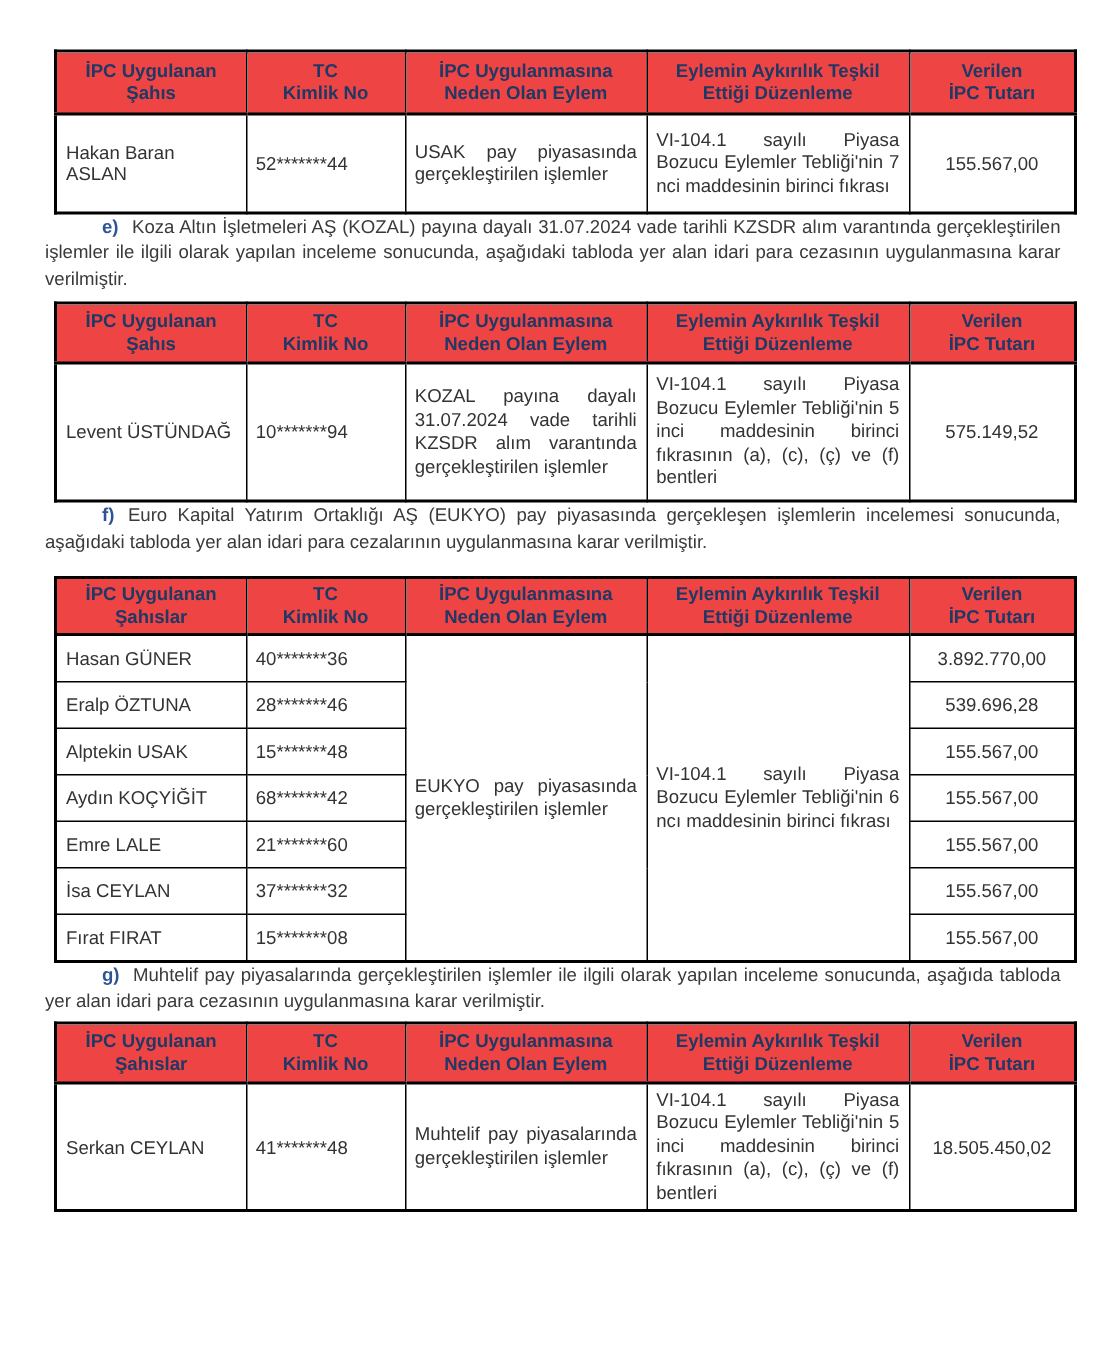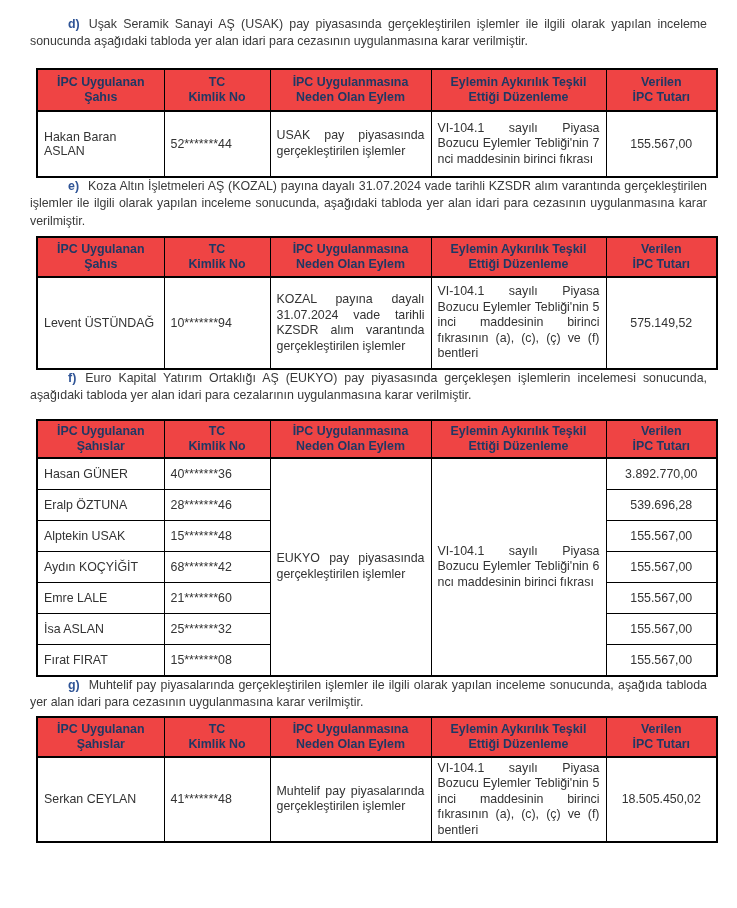--- a/index.html
+++ b/index.html
@@ -73,21 +73,20 @@
   .tbl-g{margin-top:4px;}
   .tbl-g th{height:32px;}
   .tbl-g td{height:64px;}
 </style>
 </head>
 <body>
 
 <div class="page">
 
   <section>
-    <p class="para"><span class="marker">d)</span><span>Uşak Seramik Sanayi AŞ (USAK) pay piyasasında gerçekleştirilen işlemler ile ilgili olarak yapılan inceleme sonucunda aşağıdaki tabloda yer alan idari para cezasının uygulanmasına karar verilmiştir.</span></p>
     <table class="ipc tbl-d">
       <colgroup>
           <col style="width:127px">
           <col style="width:106px">
           <col style="width:161px">
           <col style="width:175px">
           <col style="width:111px">
         </colgroup>
       <thead>
         <tr>
@@ -197,22 +196,22 @@
           <td class="c-person">Aydın KOÇYİĞİT</td>
           <td class="c-tc">68*******42</td>
           <td class="c-amount">155.567,00</td>
         </tr>
         <tr>
           <td class="c-person">Emre LALE</td>
           <td class="c-tc">21*******60</td>
           <td class="c-amount">155.567,00</td>
         </tr>
         <tr>
-          <td class="c-person">İsa ASLAN</td>
-          <td class="c-tc">25*******32</td>
+          <td class="c-person">İsa CEYLAN</td>
+          <td class="c-tc">37*******32</td>
           <td class="c-amount">155.567,00</td>
         </tr>
         <tr>
           <td class="c-person">Fırat FIRAT</td>
           <td class="c-tc">15*******08</td>
           <td class="c-amount">155.567,00</td>
         </tr>
       </tbody>
     </table>
   </section>

